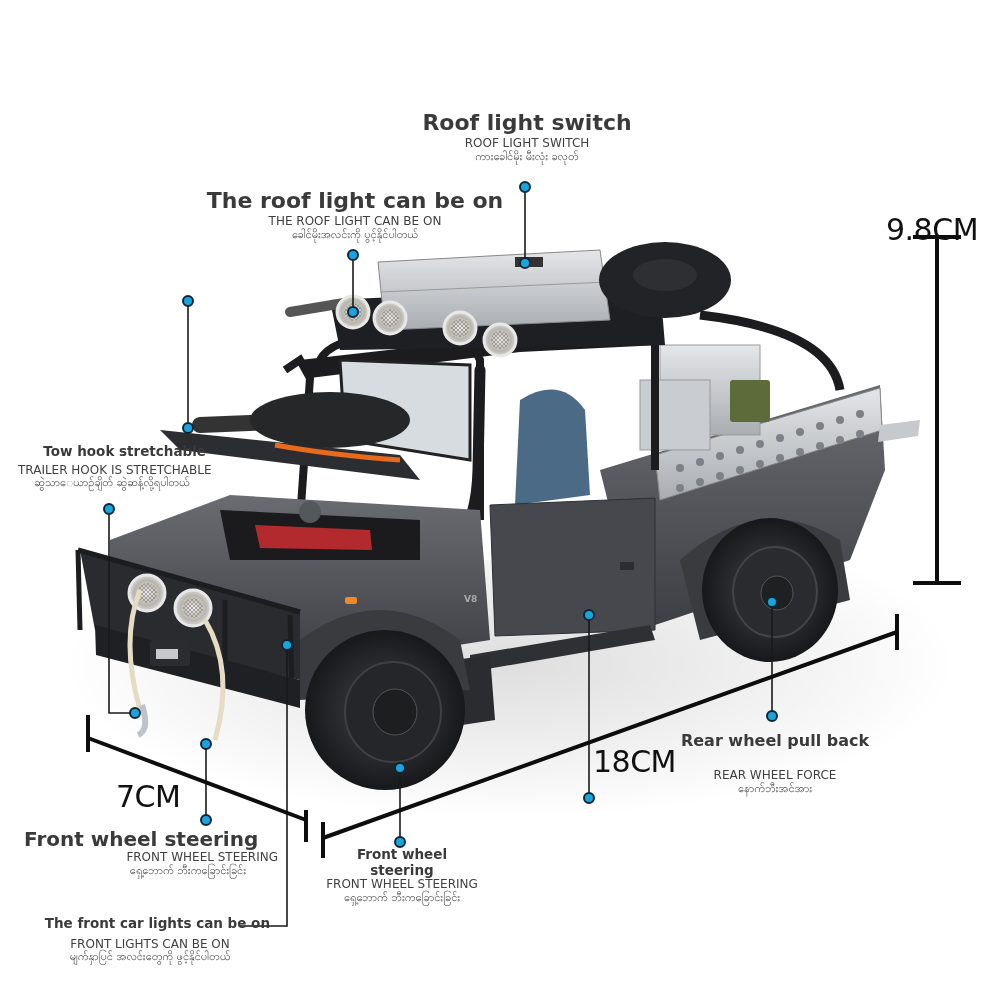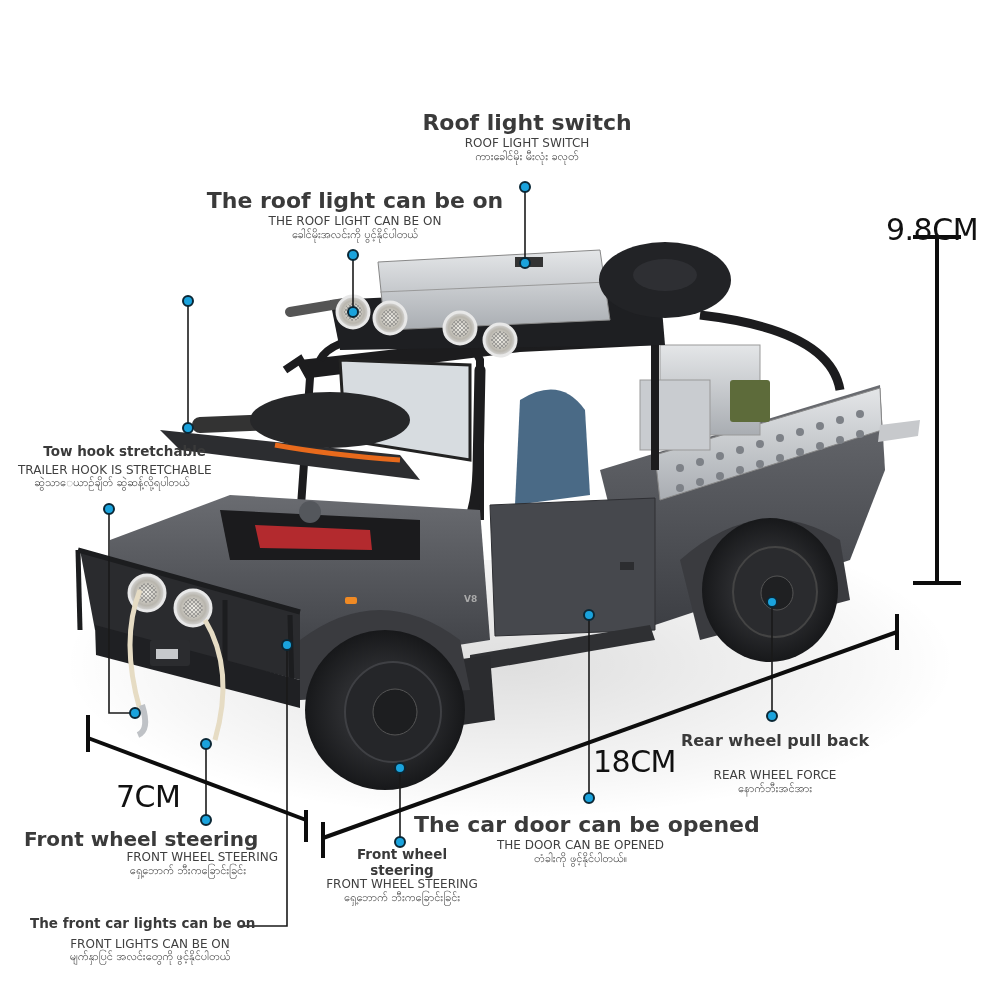--- a/index.html
+++ b/index.html
@@ -246,36 +246,31 @@
     <span class="m">ဆွဲသာေယာဥ်ချိတ် ဆွဲဆန့်လို့ရပါတယ်</span>
   </div>
 
   <div class="label" style="left:24px; top:828px; width:260px; text-align:left;">
     <span class="t" style="font-size:20px;">Front wheel steering</span>
     <span class="s" style="text-align:right; padding-right:6px;">FRONT WHEEL STEERING</span>
     <span class="m" style="text-align:right; padding-right:38px;">ရှေ့ဘောက် ဘီးကခြောင်းခြင်း</span>
   </div>
 
   <div class="label" style="left:30px; top:916px; width:240px;">
-    <span class="t" style="font-size:13.5px; text-align:left;">The front car lights can be on</span>
+    <span class="t" style="font-size:13.5px; text-align:right;">The front car lights can be on</span>
     <span class="s" style="margin-top:6px;">FRONT LIGHTS CAN BE ON</span>
     <span class="m">မျက်နှာပြင် အလင်းတွေကို ဖွင့်နိုင်ပါတယ်</span>
   </div>
 
   <div class="label" style="left:322px; top:847px; width:160px;">
     <span class="t" style="font-size:13.5px;">Front wheel</span>
     <span class="t" style="font-size:13.5px;">steering</span>
     <span class="s">FRONT WHEEL STEERING</span>
     <span class="m">ရှေ့ဘောက် ဘီးကခြောင်းခြင်း</span>
   </div>
 
-  <div class="label" style="left:414px; top:812px; width:345px;">
-    <span class="t" style="font-size:22px;">The car door can be opened</span>
-    <span class="s" style="margin-top:2px; padding-right:12px;">THE DOOR CAN BE OPENED</span>
-    <span class="m" style="padding-right:12px;">တံခါးကို ဖွင့်နိုင်ပါတယ်။</span>
-  </div>
 
   <div class="label" style="left:680px; top:732px; width:190px;">
     <span class="t" style="font-size:16px;">Rear wheel pull back</span>
     <span class="s" style="margin-top:19px;">REAR WHEEL FORCE</span>
     <span class="m">နောက်ဘီးအင်အား</span>
   </div>
 </div>
 
 </body></html>

